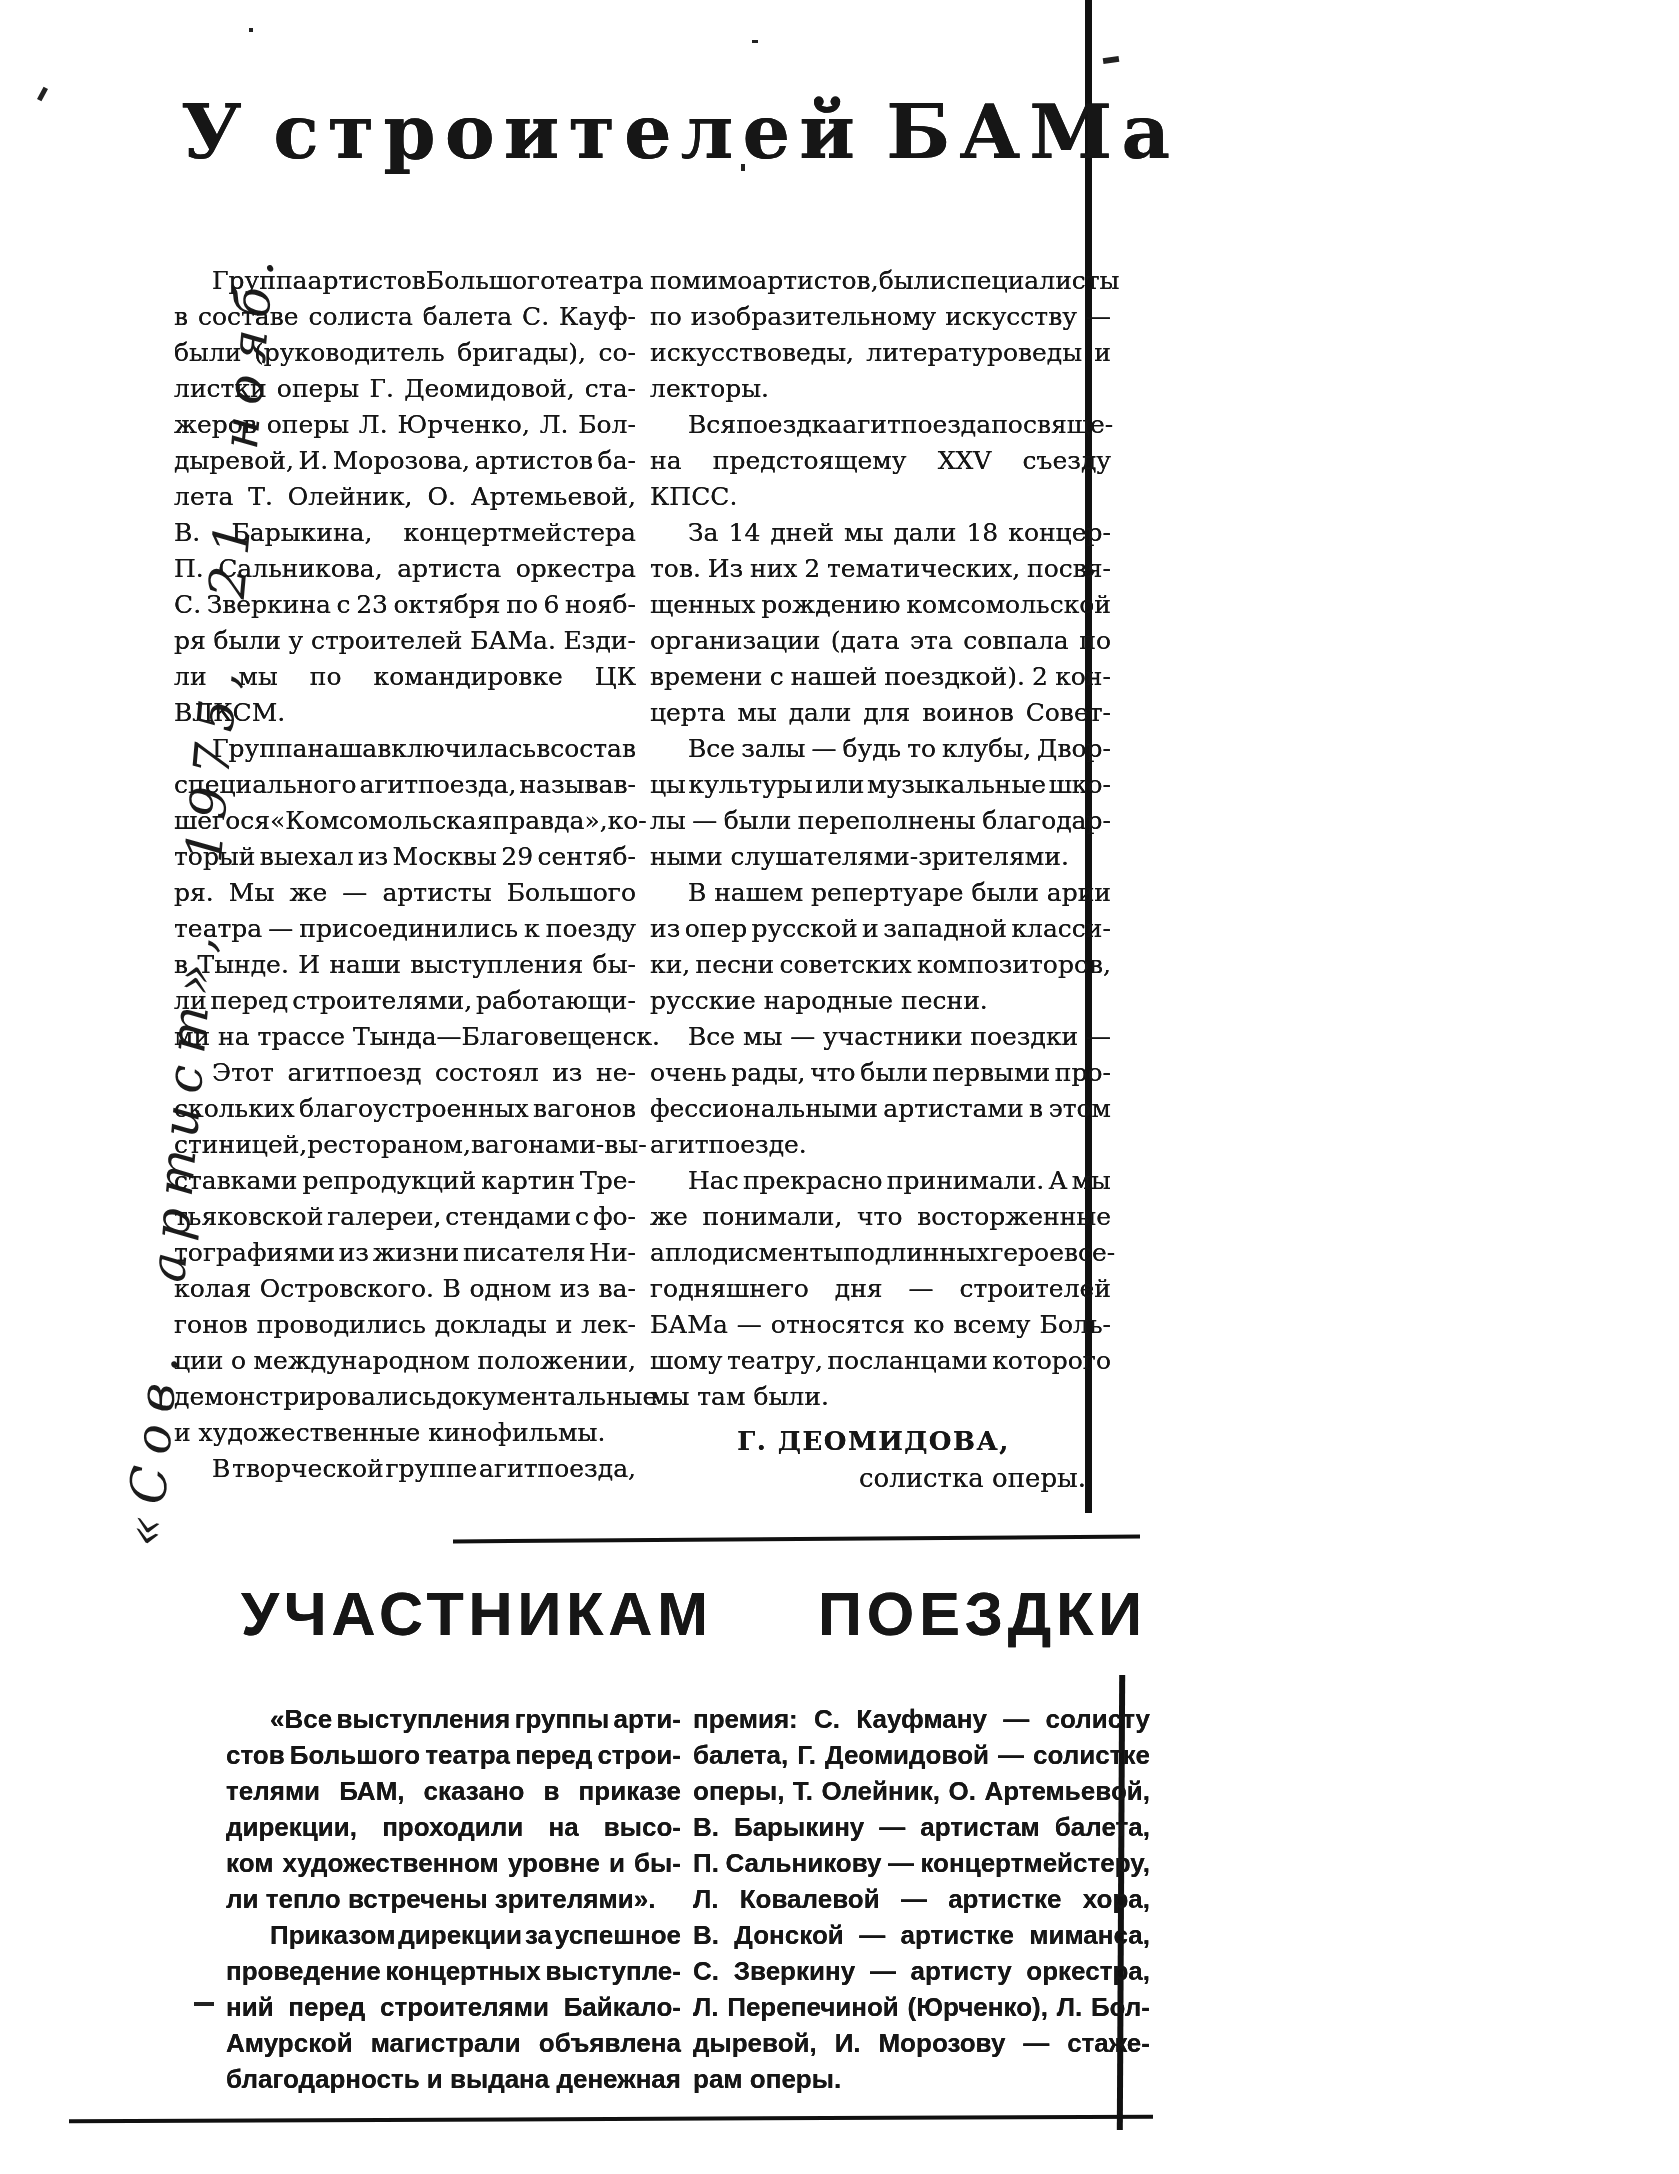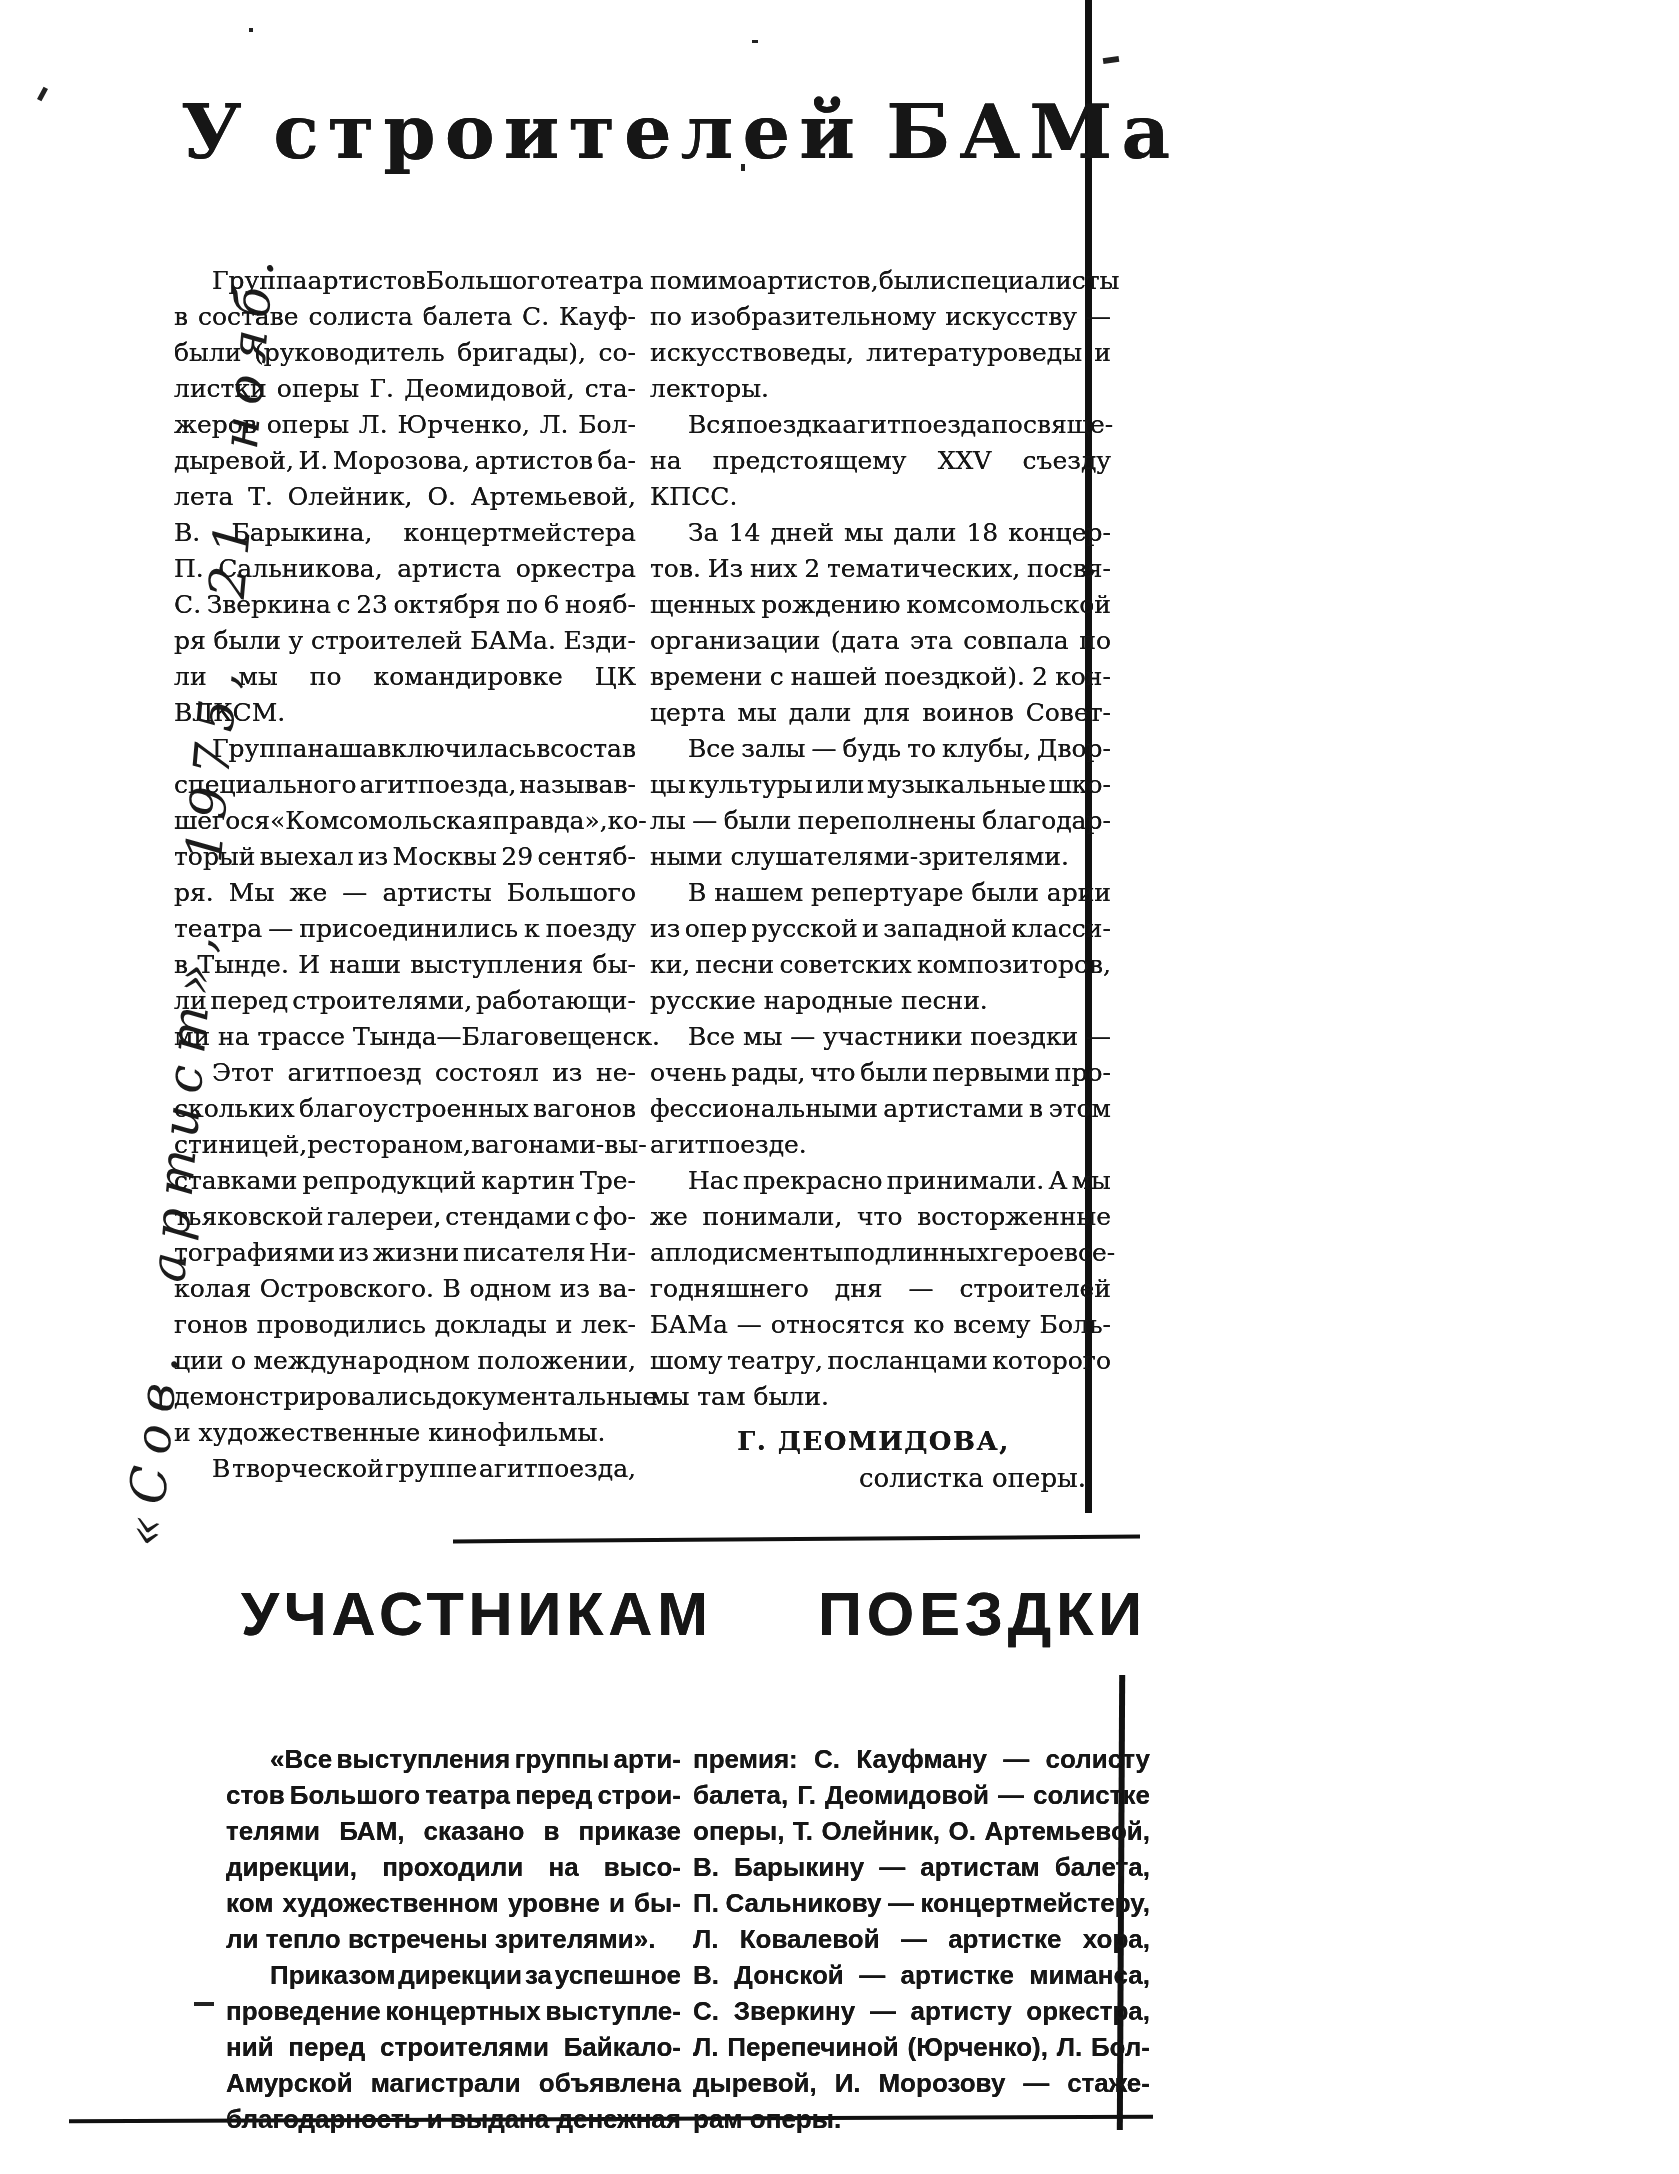--- a/index.html
+++ b/index.html
@@ -37,21 +37,20 @@
   }
   #a1c1{left:174px;width:462px;}
   #a1c2{left:650px;width:461px;}
   .a1col .tline{line-height:36px;height:36px;}
   
   .a2col{
     position:absolute;top:1701px;
     font-family:"Liberation Sans","DejaVu Sans",sans-serif;
     font-weight:bold;font-size:26px;
     text-shadow:0 0 0.5px #1a1a1a;
-    margin-top:40px;
   }
   #a2c1{left:226px;width:455px;}
   #a2c2{left:693px;width:457px;}
   .a2col .tline{line-height:36px;height:36px;}
   
   .tline{display:flex;justify-content:space-between;white-space:nowrap;}
   .tline.pend{display:block;}
   .a1col .tline.ind{padding-left:38px;align-items:flex-end;}
   .a2col .tline.ind{padding-left:44px;}
   

